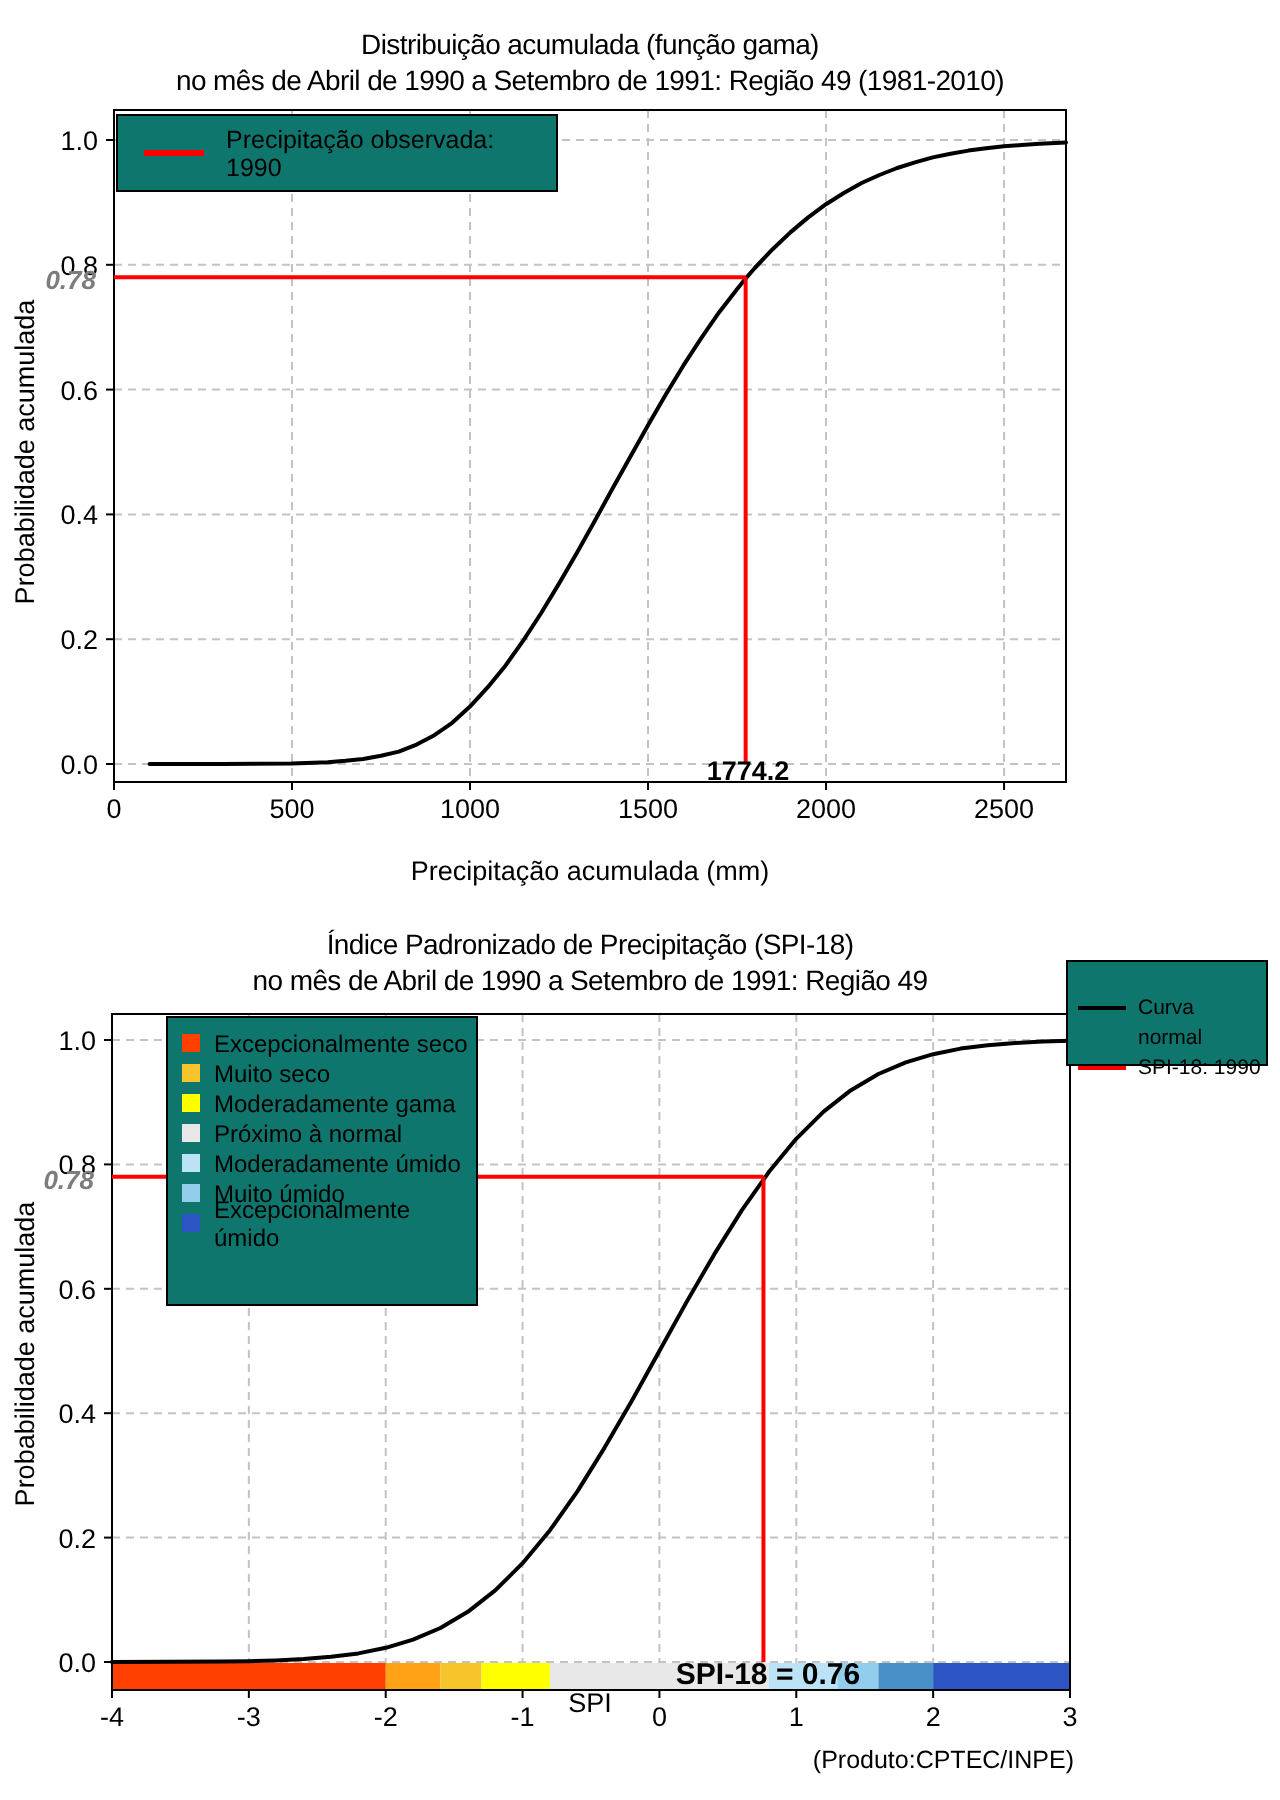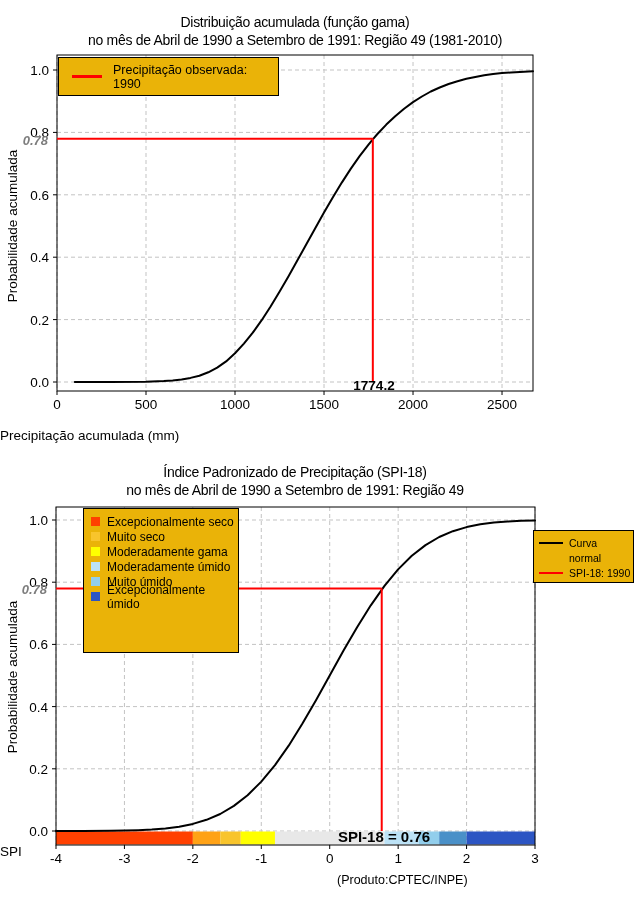--- a/index.html
+++ b/index.html
@@ -1,34 +1,34 @@
 <!DOCTYPE html>
 <html><head>
 <meta charset="utf-8">
 <style>
   html,body{margin:0;padding:0}
   body{width:640px;height:900px;background:#fff;position:relative;
        font-family:"Liberation Sans","DejaVu Sans",sans-serif;color:#000;overflow:hidden}
   .abs{position:absolute}
   .title{font-weight:normal;font-size:14px;letter-spacing:-0.3px;text-align:center;width:590px;left:0}
-  .axlabel{font-size:13.5px;width:590px;left:0}
+  .axlabel{font-size:13.5px;text-align:center;width:590px;left:0}
   .ylabel{width:220px;height:18px;text-align:center;font-size:13.5px;
           transform:rotate(-90deg);transform-origin:50% 50%;left:-96px}
-  .legendbox{background:#eab308;border:1px solid #000;box-sizing:border-box}
+  .legendbox{background:#0f766e;border:1px solid #000;box-sizing:border-box}
   .lgrow{display:flex;align-items:center}
   .sw{width:9px;height:9px;flex:0 0 9px}
   .linesample{height:3px;flex:0 0 30px}
   .linesample2{height:2px;flex:0 0 24px}
   #lg1{left:58px;top:57px;width:221px;height:39px}
   #lg1 .lgrow{height:37px;padding-left:13px;gap:11px;font-size:12.5px}
   #lg2{left:83px;top:508px;width:156px;height:145px;padding-top:5px}
   #lg2 .lgrow{height:15px;padding-left:7px;gap:7px;font-size:12px}
-  #lg3{left:533px;top:530px;width:101px;height:53px;padding-top:4px}
+  #lg3{left:533px;top:480px;width:101px;height:53px;padding-top:15px}
   #lg3 .lgrow{height:15px;padding-left:5px;gap:6px;font-size:10.5px}
-  #footnote{font-size:12.5px;width:200px;left:337px;top:873px}
+  #footnote{font-size:12.5px;text-align:right;width:200px;left:337px;top:873px}
   svg{position:absolute;left:0}
   svg text{font-family:"Liberation Sans","DejaVu Sans",sans-serif}
 </style>
 </head>
 <body>
 
 <div class="abs title" style="top:14px">Distribuição acumulada (função gama)</div>
 <div class="abs title" style="top:32px">no mês de Abril de 1990 a Setembro de 1991: Região 49 (1981-2010)</div>
 
 <svg id="svg1" width="640" height="450" style="top:0">
@@ -182,20 +182,24 @@
     </div>
   <div class="lgrow">
       <span class="sw" style="background: rgb(248, 196, 44);"></span>
       <span>Muito seco</span>
     </div>
   <div class="lgrow">
       <span class="sw" style="background: rgb(255, 255, 0);"></span>
       <span>Moderadamente gama</span>
     </div>
   <div class="lgrow">
+      <span class="sw" style="background: rgb(232, 232, 232);"></span>
+      <span>Próximo à normal</span>
+    </div>
+  <div class="lgrow">
       <span class="sw" style="background: rgb(188, 226, 246);"></span>
       <span>Moderadamente úmido</span>
     </div>
   <div class="lgrow">
       <span class="sw" style="background: rgb(146, 206, 236);"></span>
       <span>Muito úmido</span>
     </div>
   <div class="lgrow">
       <span class="sw" style="background: rgb(44, 85, 195);"></span>
       <span>Excepcionalmente úmido</span>

